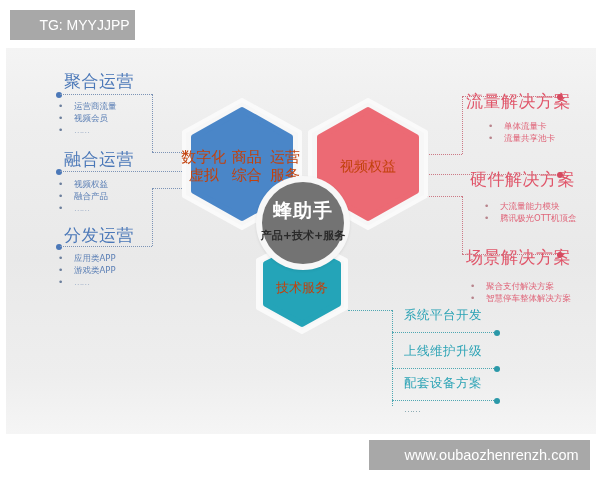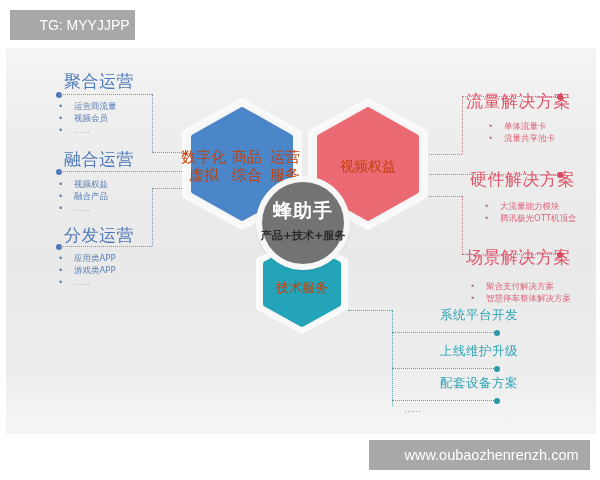--- a/index.html
+++ b/index.html
@@ -23,21 +23,21 @@
   .dot-h { position: absolute; height: 0; border-top: 1.5px dotted; }
   .dot-v { position: absolute; width: 0; border-left: 1.5px dotted; }
   .node { position: absolute; width: 6px; height: 6px; border-radius: 50%; }
 
   .blue { color: #4b78b8; }
   .blue-line { border-color: #7d94b6; }
   .blue-dot { background: #4b78b8; }
   .red { color: #e0566a; margin-top: 16px; }
   .red-line { border-color: #cc7a86; }
   .red-dot { background: #d54a60; }
-  .teal { color: #2ba3b5; margin-left: 36px; }
+  .teal { color: #2ba3b5; }
   .teal-line { border-color: #4fa7b2; }
   .teal-dot { background: #2a98a8; }
 
   .sec-title { position: absolute; font-size: 17px; letter-spacing: 0.5px; white-space: nowrap; }
   .bullets { position: absolute; list-style: none; font-size: 8.5px; line-height: 12px; }
   .bullets li { position: relative; padding-left: 16px; white-space: nowrap; }
   .bullets li::before { content: "•"; position: absolute; left: 0; top: 0; font-size: 9px; }
   .bullets.blue li { color: #5b7fb5; }
   .bullets.blue li::before { color: #6c7f9c; }
   .bullets.red li { color: #e0667a; }

